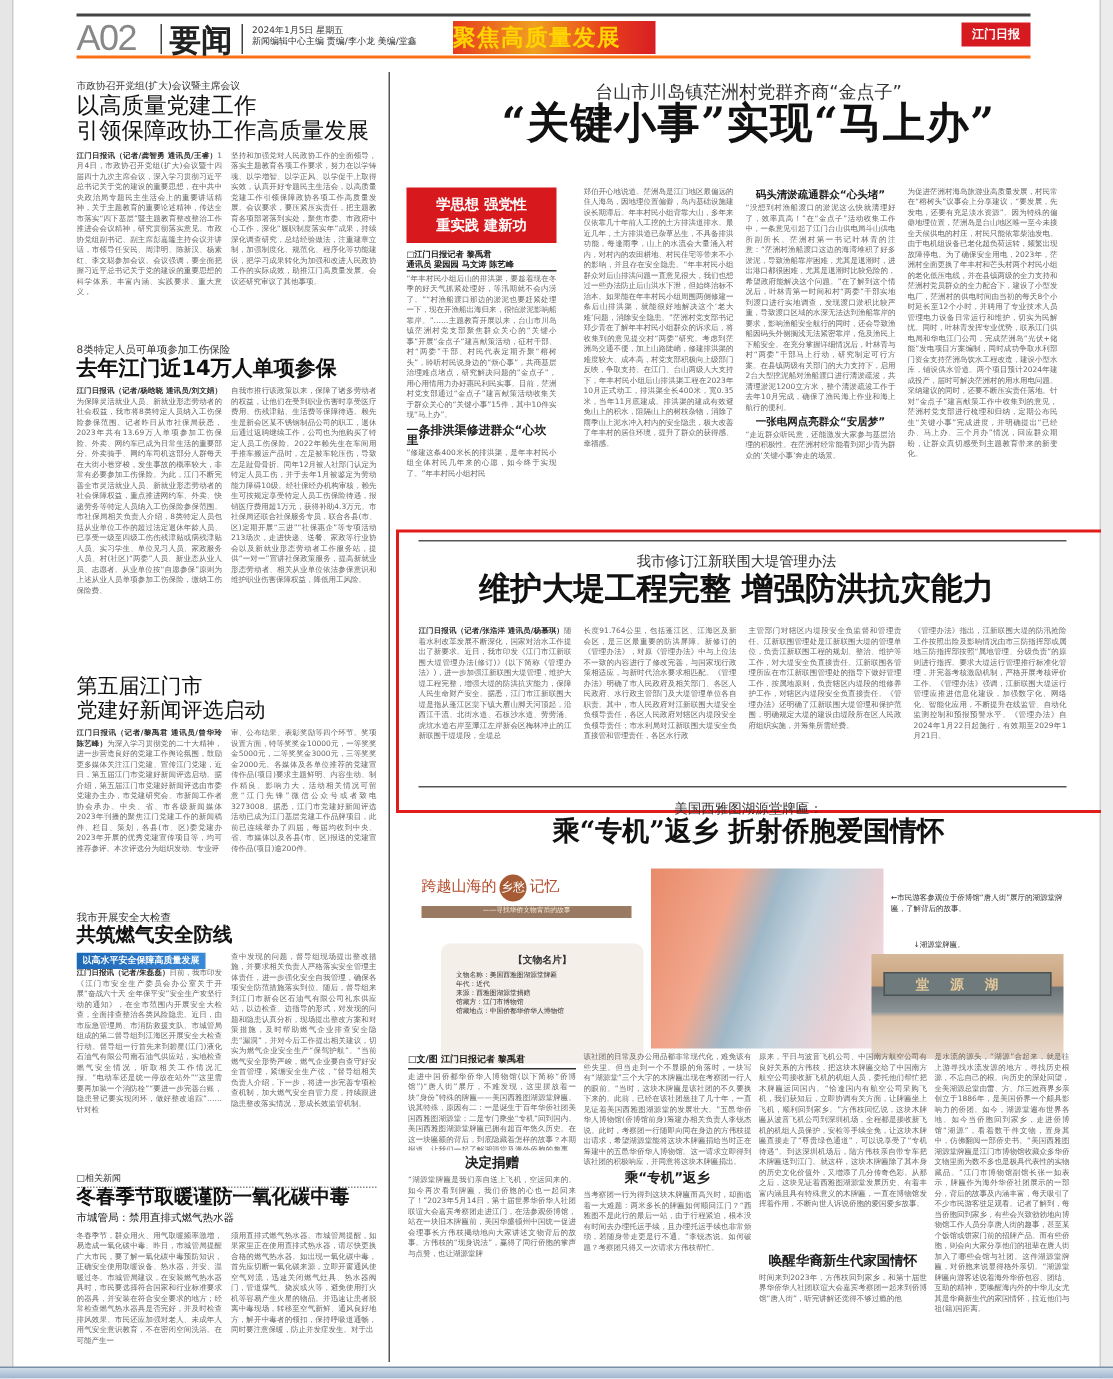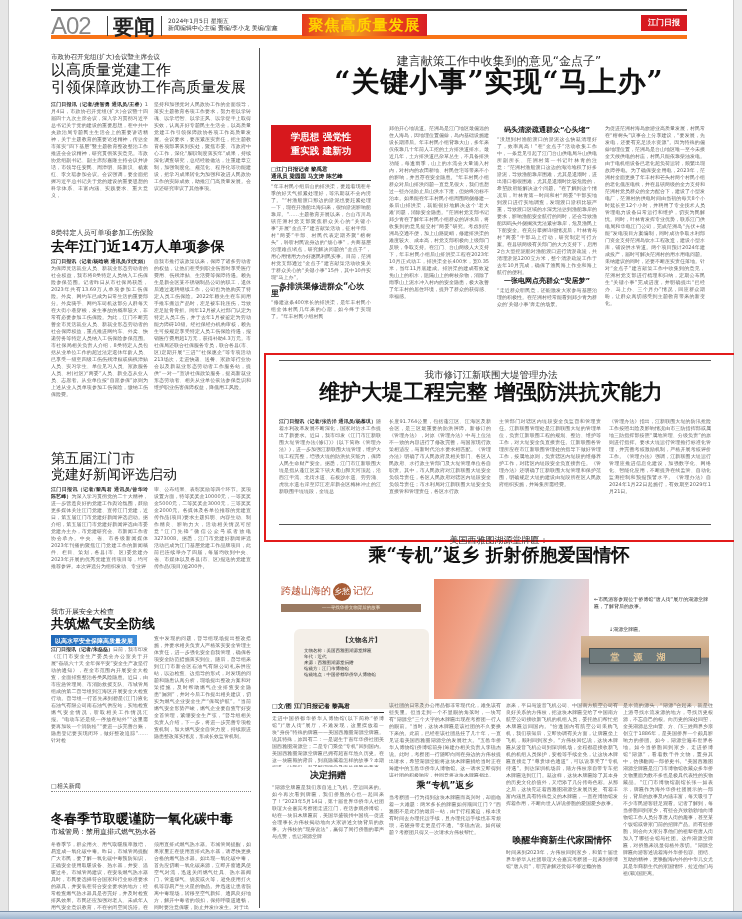--- a/index.html
+++ b/index.html
@@ -1,27 +1,27 @@
 <!DOCTYPE html>
 <html><head>
 <meta charset="utf-8">
 <style>
 *{box-sizing:border-box;margin:0;padding:0}
 html,body{width:742px;height:919px;overflow:hidden;background:#e6e6e6}
 body{font-family:"DejaVu Sans","Liberation Sans",sans-serif;color:#222;position:relative}
 .page{position:absolute;left:8px;top:0;width:726px;height:919px;background:#fff;border-left:1px solid #ccc;border-right:1px solid #ccc}
 .viewer-bottom{position:absolute;left:0;bottom:0;width:742px;height:8px;background:linear-gradient(#cfdbe8,#9fb6cf);border-top:1px solid #7a8fa8}
 .scrollbar{position:absolute;right:0;top:0;width:8px;height:911px;background:#ececec}
-.header{position:absolute;left:42px;top:9px;width:636px;height:30px;border-top:2px solid #444;border-bottom:4px solid #f97316}
+.header{position:absolute;left:42px;top:9px;width:636px;height:30px;border-top:2px solid #444;border-bottom:2px solid #f97316}
 .hdr-code{position:absolute;left:0;top:1px;font-size:24px;color:#888;font-family:"Liberation Sans",sans-serif;letter-spacing:-1px}
 .hdr-sep1{position:absolute;left:56px;top:5px;width:1px;height:20px;background:#444}
 .hdr-sec{position:absolute;left:62px;top:2px;font-size:21px;font-weight:bold;color:#222}
 .hdr-sep2{position:absolute;left:110px;top:5px;width:1px;height:20px;background:#444}
 .hdr-meta{position:absolute;left:117px;top:6px;font-size:6px;line-height:7px;color:#333}
-.hdr-banner{position:absolute;left:251px;top:3px;width:125px;height:22px;background:linear-gradient(90deg,#e63a1e,#f0a020 40%,#e8401c 75%,#d81e24);color:#ffd400;font-weight:bold;font-size:15px;text-align:center;line-height:22px;letter-spacing:1px}
+.hdr-banner{position:absolute;left:251px;top:3px;width:135px;height:22px;background:linear-gradient(90deg,#e63a1e,#f0a020 40%,#e8401c 75%,#d81e24);color:#ffd400;font-weight:bold;font-size:15px;text-align:left;line-height:22px;letter-spacing:1px}
 .hdr-logo{position:absolute;right:0;top:4px;width:46px;height:16px;background:#d71920;color:#fff;font-size:8px;text-align:center;line-height:16px;font-weight:bold}
 .col{position:absolute}
 .kicker{font-size:8px;color:#333;line-height:10px}
 .big{font-weight:bold;color:#111;line-height:1.15}
 .body-text{font-size:5px;line-height:7px;color:#666;text-align:justify}
 .two-col{display:flex;gap:6px}
 .two-col>div{flex:1}
 .redbox{position:absolute;left:255px;top:353px;width:477px;height:189px;border:2px solid #e21b1b}
 .rule{position:absolute;height:1px;background:#555}
 .vrule{position:absolute;width:1px;background:#555}
@@ -90,32 +90,32 @@
       <div class="body-text">
         <div class="bluebar">以高水平安全保障高质量发展</div>
         <div><b style="color:#333">江门日报讯（记者/朱磊磊）</b><span>日前，我市印发《江门市安全生产委员会办公室关于开展“奋战六十天 全年保平安”安全生产攻坚行动的通知》，在全市范围内开展安全大检查，全面排查整治各类风险隐患。近日，由市应急管理局、市消防救援支队、市城管局组成的第二督导组到江海区开展安全大检查行动。督导组一行首先来到碧星(江门)液化石油气有限公司南石油气供应站，实地检查燃气安全情况，听取相关工作情况汇报。“电动车还是统一停放在站外”“这里需要再加装一个消防栓”“要进一步完善台账，隐患登记要实现闭环，做好整改追踪”……针对检</span></div>
       </div>
       <div class="body-text">查中发现的问题，督导组现场提出整改措施，并要求相关负责人严格落实安全管理主体责任，进一步强化安全自我管理，确保各项安全防范措施落实到位。随后，督导组来到江门市新会区石油气有限公司礼东供应站，以边检查、边指导的形式，对发现的问题和隐患认真分析，现场提出整改方案和对策措施，及时帮助燃气企业排查安全隐患“漏洞”，并对今后工作提出相关建议，切实为燃气企业安全生产“保驾护航”。“当前燃气安全形势严峻，燃气企业要自查守好安全首管理，紧绷安全生产弦，”督导组相关负责人介绍，下一步，将进一步完善专项检查机制，加大燃气安全自管力度，持续跟进隐患整改落实情况，形成长效监管机制。</div>
     </div>
   </div>
 
   <div class="col" style="left:42px;top:781px;width:200px">
     <div class="kicker" style="font-size:6px;border-bottom:1px dotted #888">□相关新闻</div>
-    <div class="big" style="font-size:13px;font-family:'DejaVu Serif',serif;margin-top:20px">冬春季节取暖谨防一氧化碳中毒</div>
+    <div class="big" style="font-size:13px;font-family:'DejaVu Serif',serif;margin-top:0">冬春季节取暖谨防一氧化碳中毒</div>
     <div style="font-size:7px;color:#222">市城管局：禁用直排式燃气热水器</div>
     <div class="two-col" style="margin-top:4px;height:80px;overflow:hidden">
       <div class="body-text">冬春季节，群众用火、用气取暖频率激增，易造成一氧化碳中毒。昨日，市城管局提醒广大市民，要了解一氧化碳中毒预防知识，正确安全使用取暖设备、热水器，并安、温暖过冬。市城管局建议，在安装燃气热水器具时，市民要选择符合国家和行业标准要求的器具，并安装在符合安全要求的地方；经常检查燃气热水器具是否完好，并及时检查排风效果。市民还应加强对老人、未成年人用气安全意识教育，不在密闭空间洗浴。在可能产生一</div>
       <div class="body-text">须用直排式燃气热水器。市城管局提醒，如果家里正在使用直排式热水器，请尽快更换合格的燃气热水器。如出现一氧化碳中毒，首先应切断一氧化碳来源，立即开窗通风使空气对流，迅速关闭燃气灶具、热水器阀门，管道煤气、烧炭或火等，避免使用打火机等容易产生火星的物品。并迅速让患者脱离中毒现场，转移至空气新鲜、通风良好地方，解开中毒者的领扣，保持呼吸道通畅，同时要注意保暖，防止并发症发生。对于出</div>
     </div>
   </div>
 
   <div class="vrule" style="left:250px;top:48px;height:860px"></div>
 
   <div class="col" style="left:255px;top:56px;width:470px;text-align:center">
-    <div class="kicker" style="font-size:12px">建言献策工作中收集到的意见“金点子”</div>
+    <div class="kicker" style="font-size:12px">台山市川岛镇茫洲村党群齐商“金点子”</div>
     <div class="big" style="font-size:28px;font-family:'DejaVu Serif',serif;letter-spacing:1px">“关键小事”实现“马上办”</div>
   </div>
   <div class="redlabel">
     <div>学思想 强党性</div>
     <div>重实践 建新功</div>
   </div>
   <div class="col" style="left:262px;top:166px;width:100px;border-bottom:1.5px solid #333">
     <div style="font-size:5.5px;font-weight:bold">□江门日报记者 黎禹君</div>
     <div style="font-size:5.5px;font-weight:bold">通讯员 梁园园 马文涛 陈艺峰</div>
   </div>

